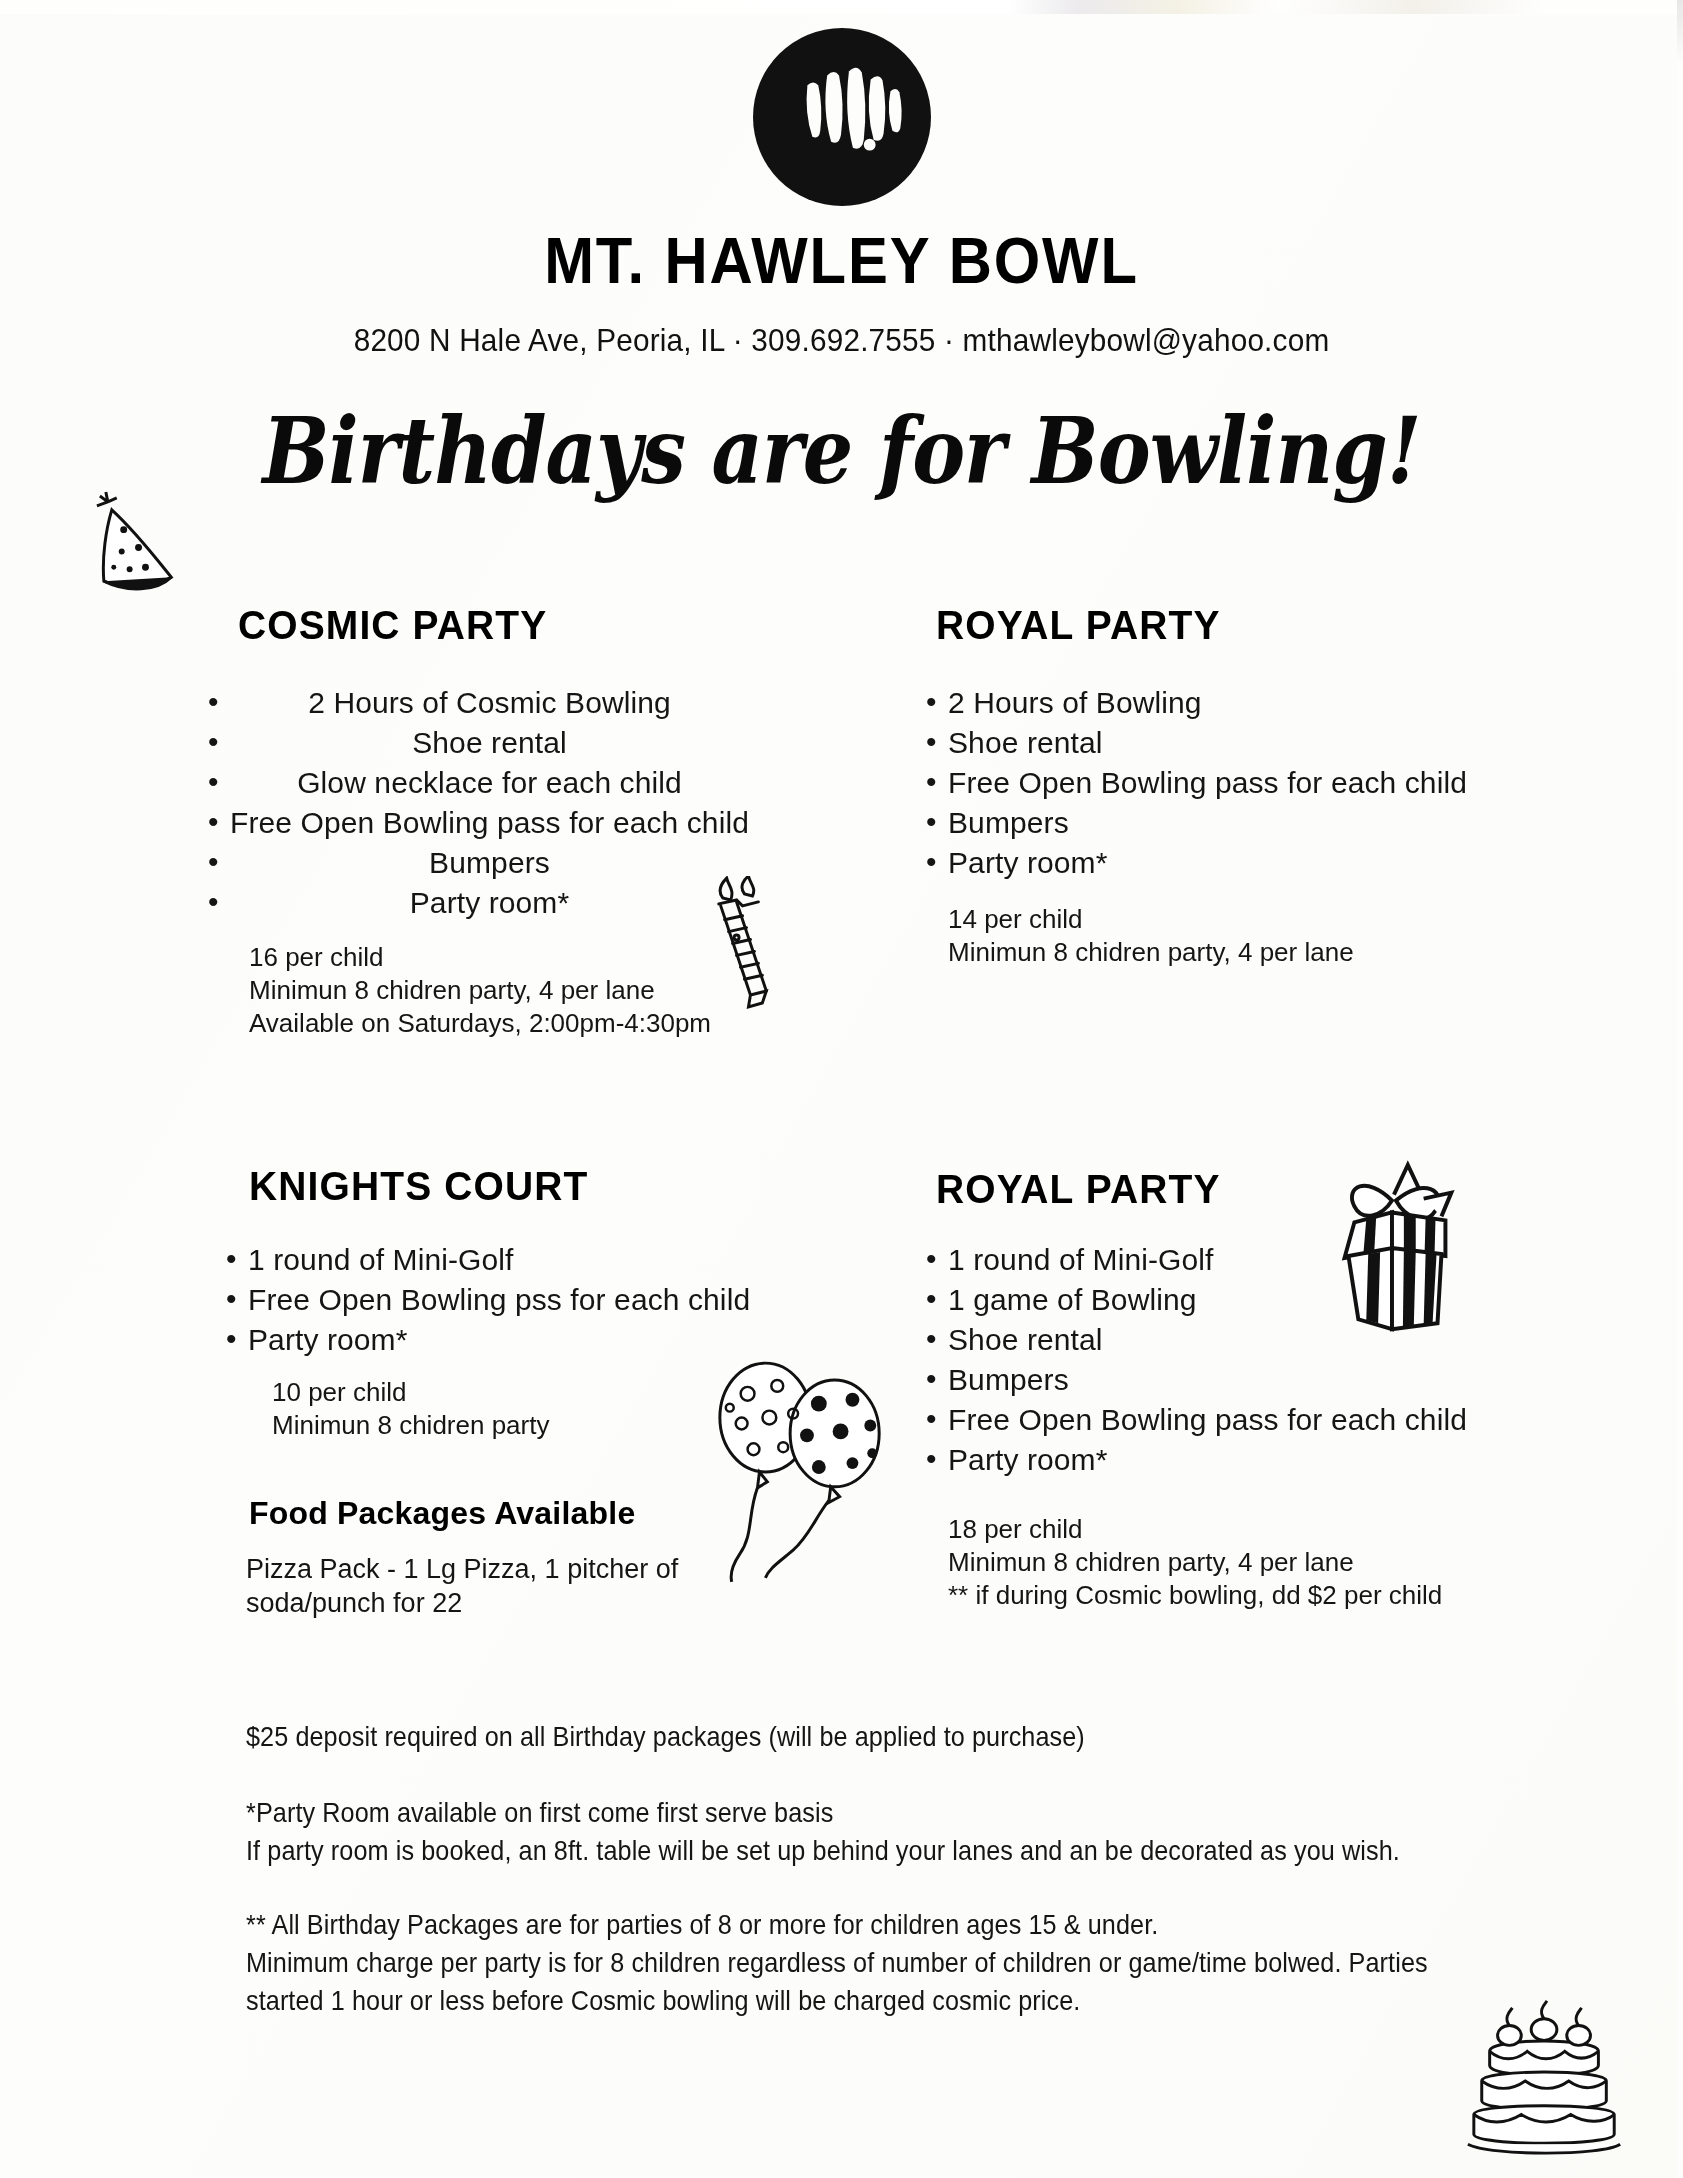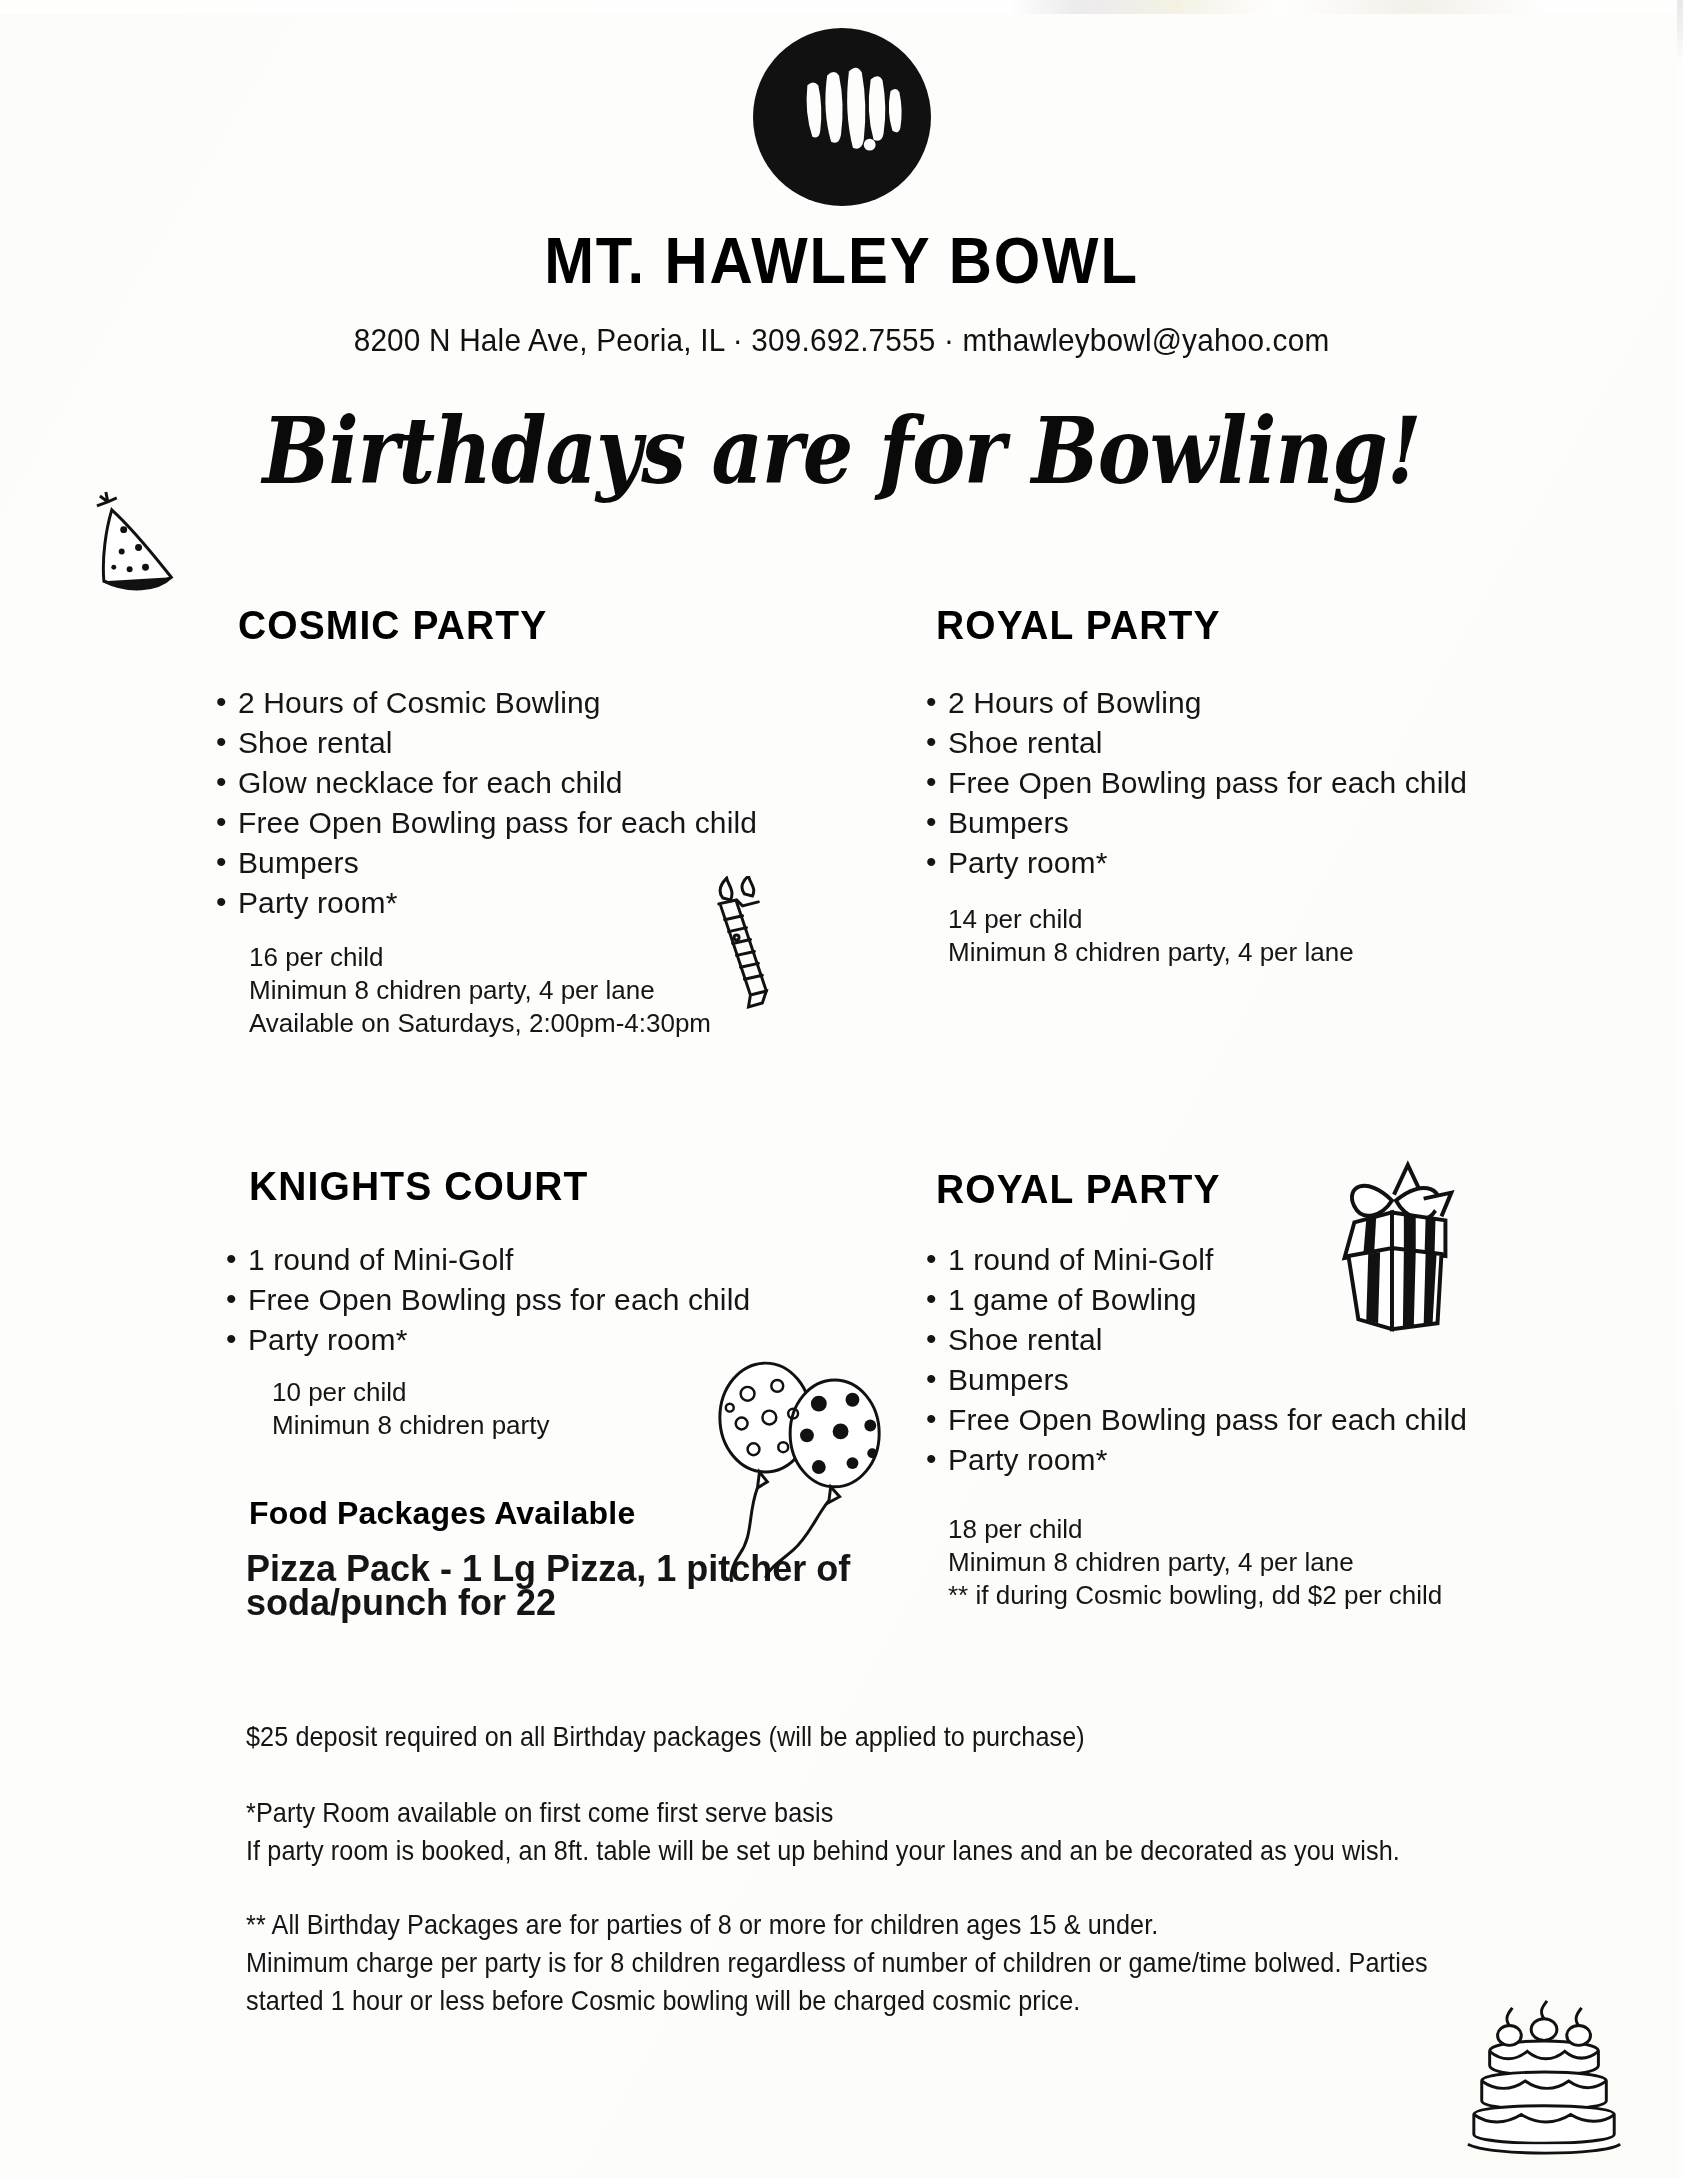--- a/index.html
+++ b/index.html
@@ -139,23 +139,23 @@
   }
   .subhead {
     position: absolute;
     font-size: 32px;
     font-weight: 700;
     letter-spacing: 0.2px;
     color: #000;
   }
   .subnote {
     position: absolute;
-    font-size: 36px;
+    font-size: 27px;
     line-height: 34px;
-    font-weight: 700;
+    font-weight: 400;
     color: #151515;
     white-space: pre-line;
   }
 
   
   .footer-para {
     position: absolute;
     font-family: "Liberation Sans Narrow","Liberation Sans", sans-serif;
     font-size: 28px;
     line-height: 38px;
@@ -208,21 +208,21 @@
         <circle cx="55" cy="58" r="3.5"></circle>
         <circle cx="38" cy="62" r="3"></circle>
         <circle cx="62" cy="78" r="3.5"></circle>
         <circle cx="46" cy="80" r="3"></circle>
         <circle cx="30" cy="78" r="2.5"></circle>
       </g>
     </svg>
   </div>
 
   <div class="sec-title" style="left:238px; top:602px;">COSMIC PARTY</div>
-  <ul class="bullets" style="left:216px; top:683px;">
+  <ul class="bullets" style="left:208px; top:683px;text-align:center;">
     <li>2 Hours of Cosmic Bowling</li>
     <li>Shoe rental</li>
     <li>Glow necklace for each child</li>
     <li>Free Open Bowling pass for each child</li>
     <li>Bumpers</li>
     <li>Party room*</li>
   </ul>
   <div class="price-note" style="left:249px; top:941px;">16 per child
 Minimun 8 chidren party, 4 per lane
 Available on Saturdays, 2:00pm-4:30pm</div>

